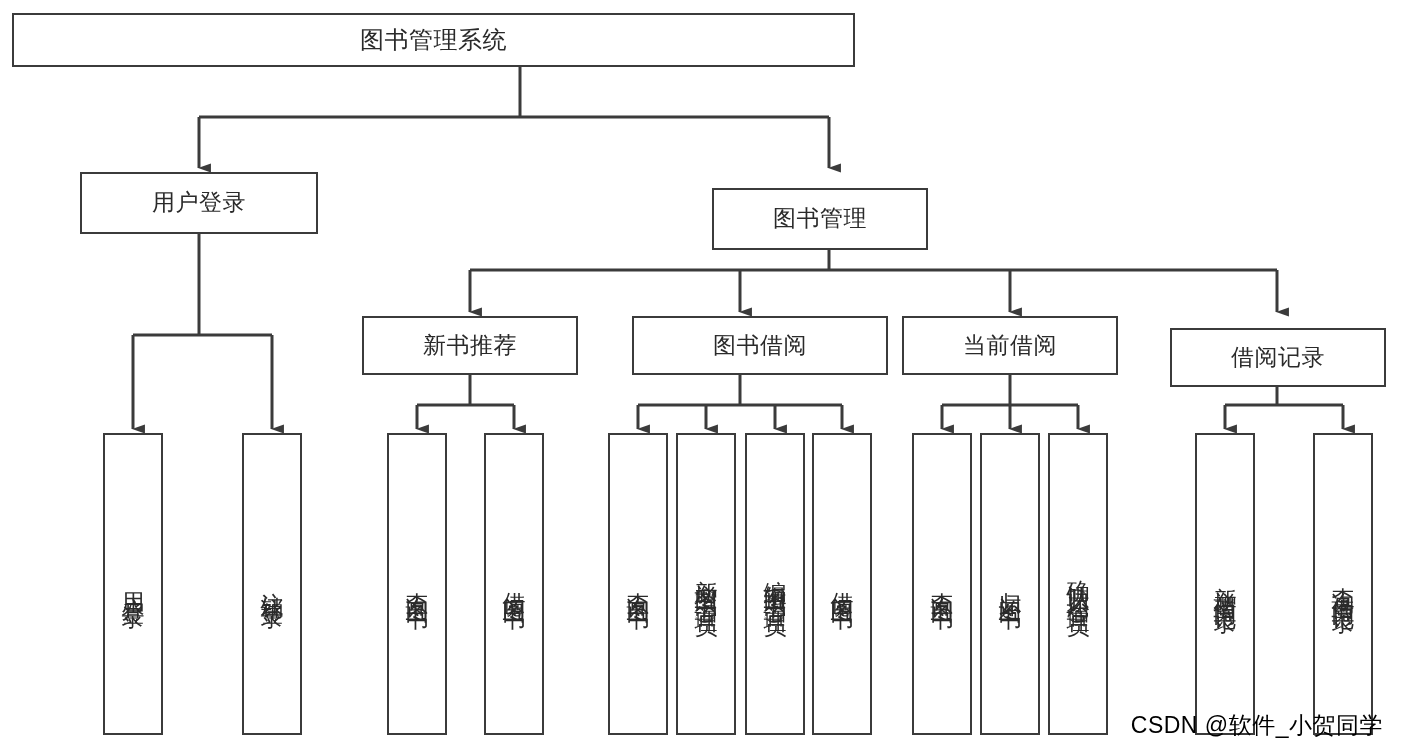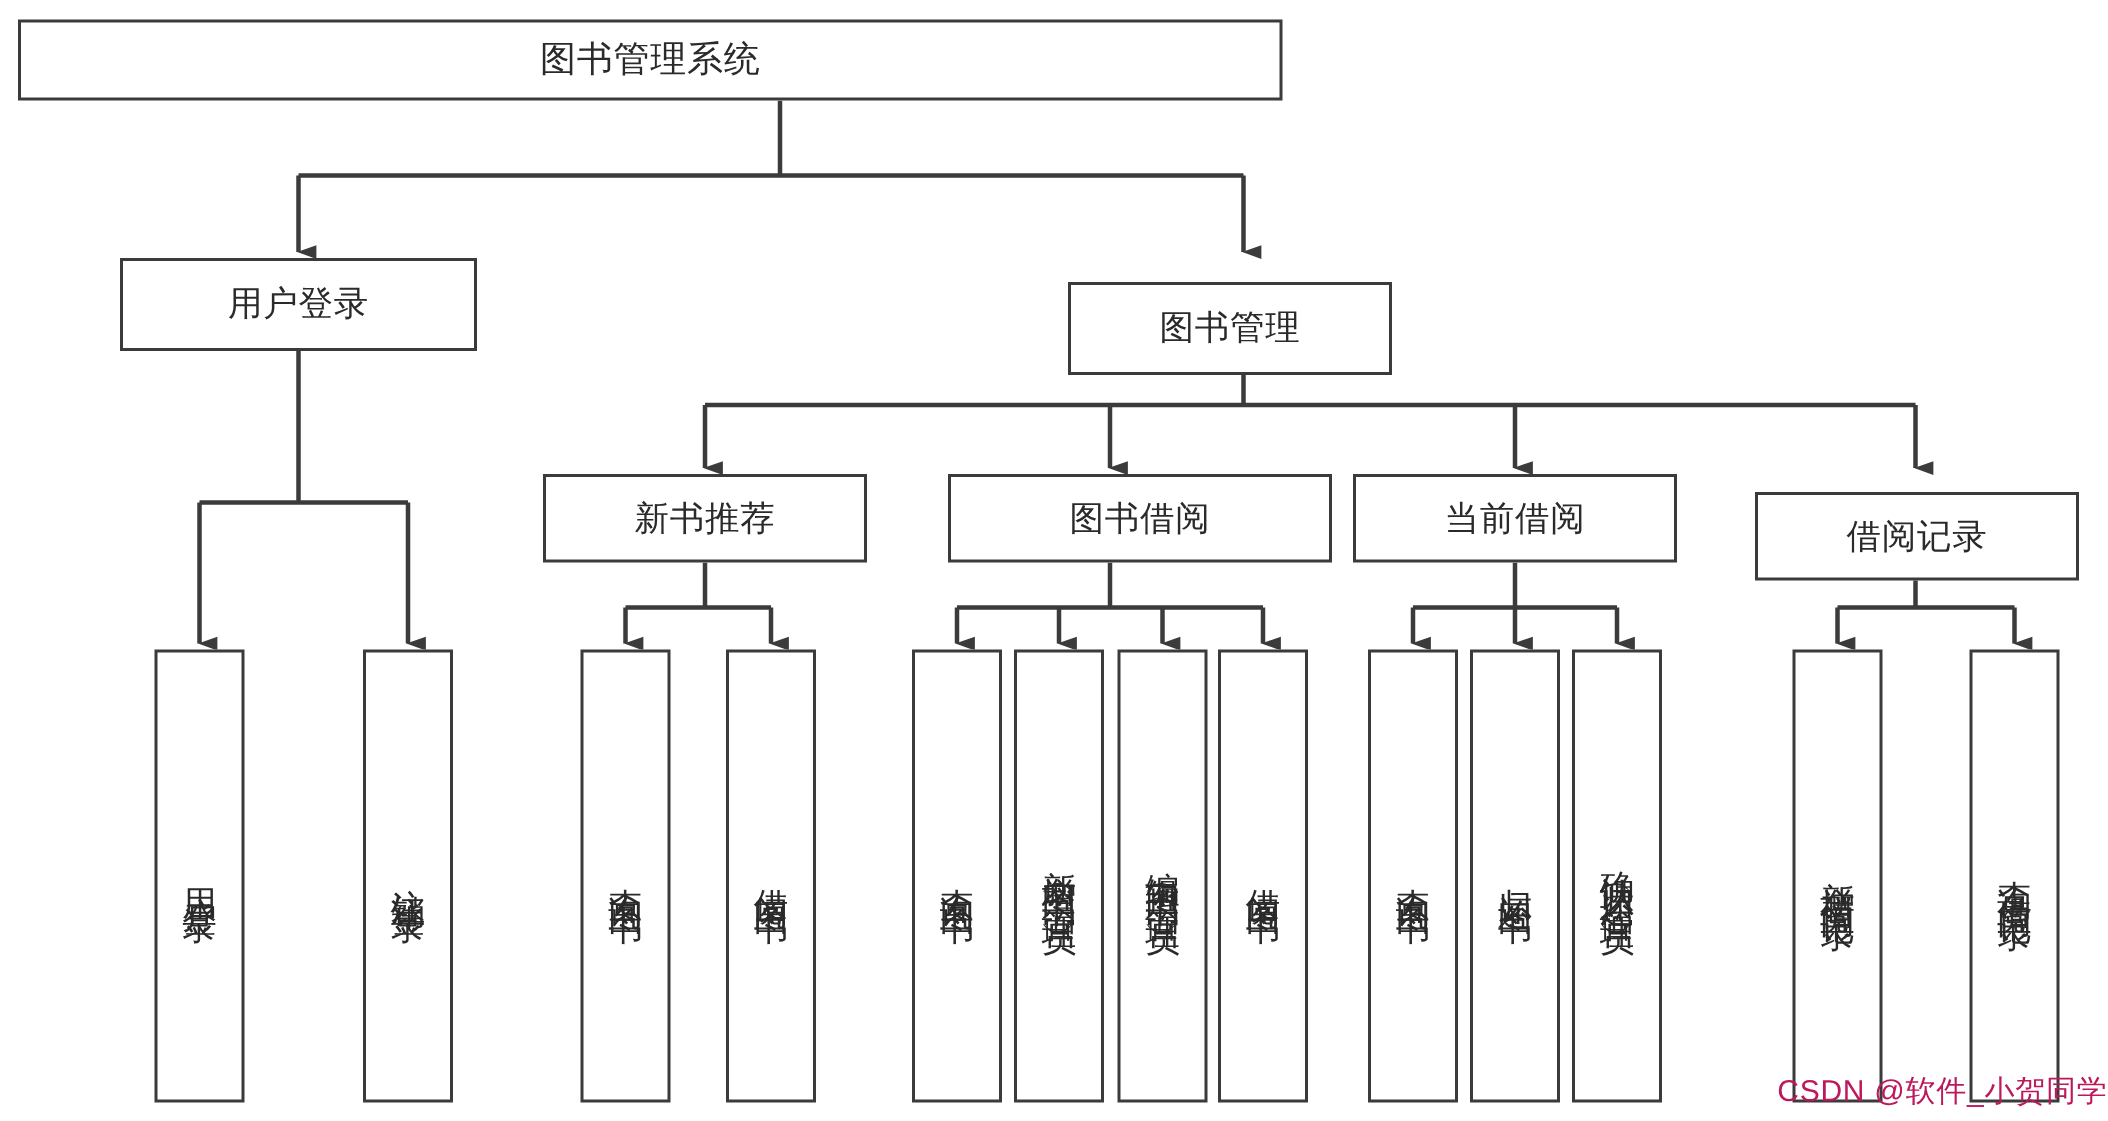--- a/index.html
+++ b/index.html
@@ -55,24 +55,24 @@
   .node.vert .node-label {
     writing-mode: vertical-rl;
     text-orientation: upright;
     font-size: 23px;
     letter-spacing: 5px;
     line-height: 1;
     white-space: normal;
   }
   #watermark {
     position: absolute;
-    right: 0;
+    right: 22px;
     bottom: 6px;
-    font-size: 20px;
-    color: #be185d;
+    font-size: 23px;
+    color: #000000;
     white-space: nowrap;
     letter-spacing: 0.5px;
     pointer-events: none;
   }
 </style>
 </head>
 <body>
 
 <div id="diagram-root">
 

